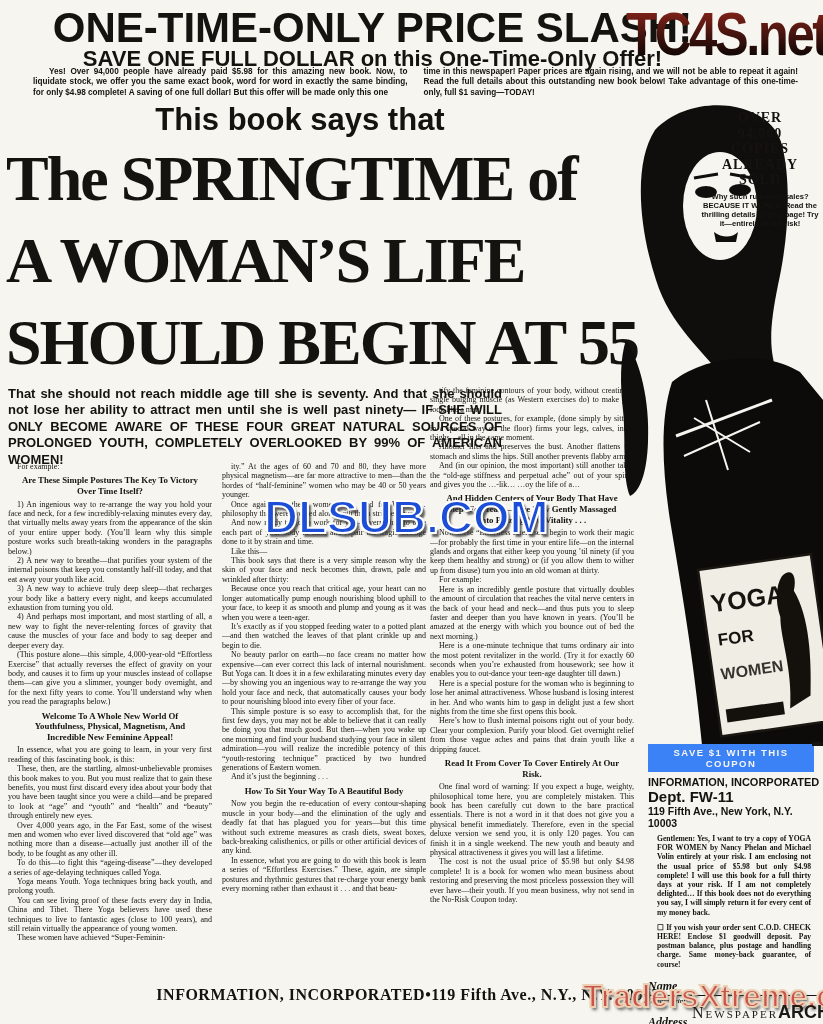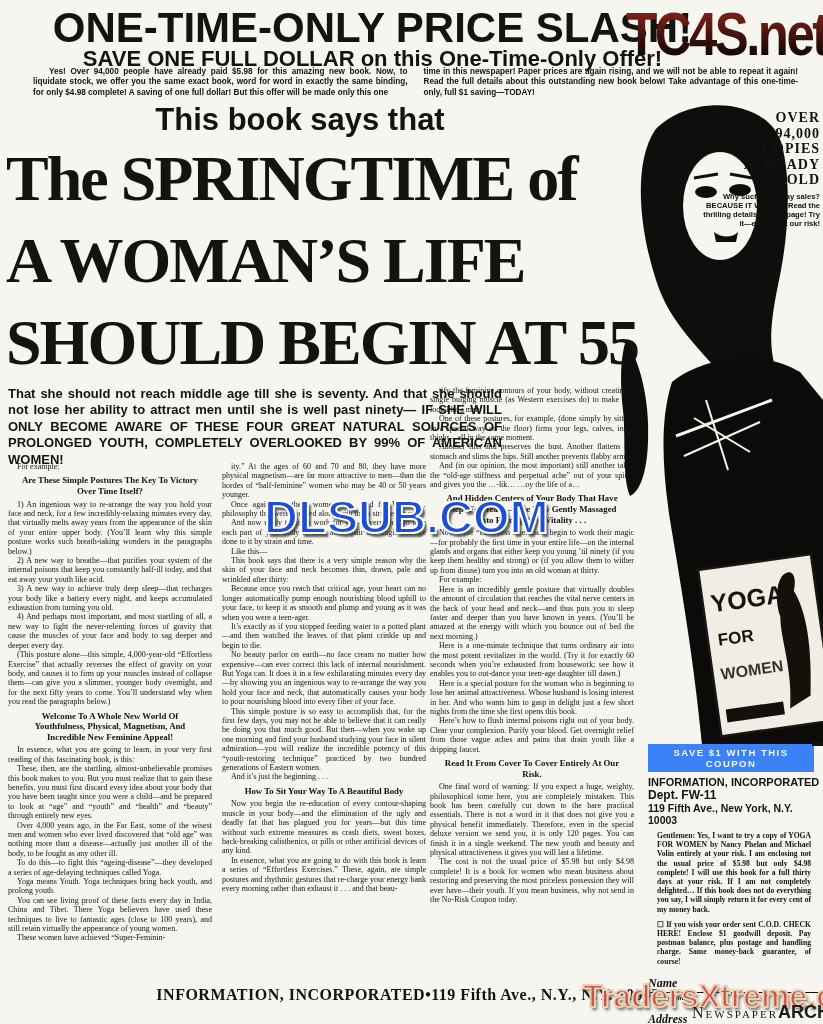--- a/index.html
+++ b/index.html
@@ -29,33 +29,33 @@
   .col2{left:222px;top:462px;width:204px;height:546px;}
   .col3{left:430px;top:386px;width:204px;height:602px;}
   .blk{margin:0;}
   .blk.p{text-align:justify;text-indent:9px;}
   .blk.h{font-weight:bold;text-align:center;font-size:8.8px;line-height:10.6px;margin:4px 10px 3px;}
   
   .footer-line{position:absolute;top:986px;left:80px;width:580px;text-align:right;
     font-weight:bold;font-size:16px;white-space:nowrap;letter-spacing:.5px;}
   
   .photo{position:absolute;left:610px;top:100px;width:213px;height:645px;z-index:1;}
-  .sold-block{position:absolute;left:700px;top:110px;width:120px;text-align:right;z-index:2;}
+  .sold-block{position:absolute;left:700px;top:110px;width:120px;text-align:center;z-index:2;}
   .sold-line{font-weight:bold;font-size:14px;line-height:15.5px;letter-spacing:1px;}
   .pitch{margin-top:4px;font-family:"Liberation Sans",sans-serif;font-weight:bold;
     font-size:7.6px;line-height:9.2px;}
   
   .coupon{position:absolute;left:648px;top:744px;width:172px;z-index:2;
     font-family:"Liberation Serif",serif;}
   .coupon-corner-top{position:absolute;right:-12px;top:-2px;width:16px;height:14px;
     border-top:4px solid #15130f;border-right:4px solid #15130f;}
   .coupon-bar{background:#3b82f6;color:#f6f5ef;font-family:"Liberation Sans",sans-serif;
     font-weight:bold;font-size:9.5px;letter-spacing:1.5px;text-align:center;padding:3px 4px;width:158px;}
   .coupon-company{font-family:"Liberation Sans",sans-serif;font-weight:bold;font-size:11px;margin-top:4px;}
-  .coupon-dept{font-family:"Liberation Sans",sans-serif;font-weight:bold;font-size:12px;}
+  .coupon-dept{font-family:"Liberation Sans",sans-serif;font-weight:bold;font-size:15px;}
   .coupon-addr{font-family:"Liberation Sans",sans-serif;font-weight:bold;font-size:10.5px;margin-bottom:5px;}
   .coupon-body,.coupon-cod{font-weight:bold;font-size:7.6px;line-height:9.2px;text-align:justify;margin:0 9px 6px;}
   .coupon-field{margin-top:10px;border-bottom:1.5px solid #15130f;
     font-weight:bold;font-style:italic;font-size:12px;padding-bottom:1px;}
   .coupon-subnote{font-weight:bold;font-style:italic;font-size:7px;margin-top:1px;}
   .statezip{display:flex;}
   
   .wm{position:absolute;z-index:10;white-space:nowrap;pointer-events:none;}
   .wm-tc4s{top:-2px;right:-4px;font-family:"Liberation Sans",sans-serif;font-weight:bold;
     font-size:62px;letter-spacing:-3px;transform:scaleX(.82);transform-origin:top right;

